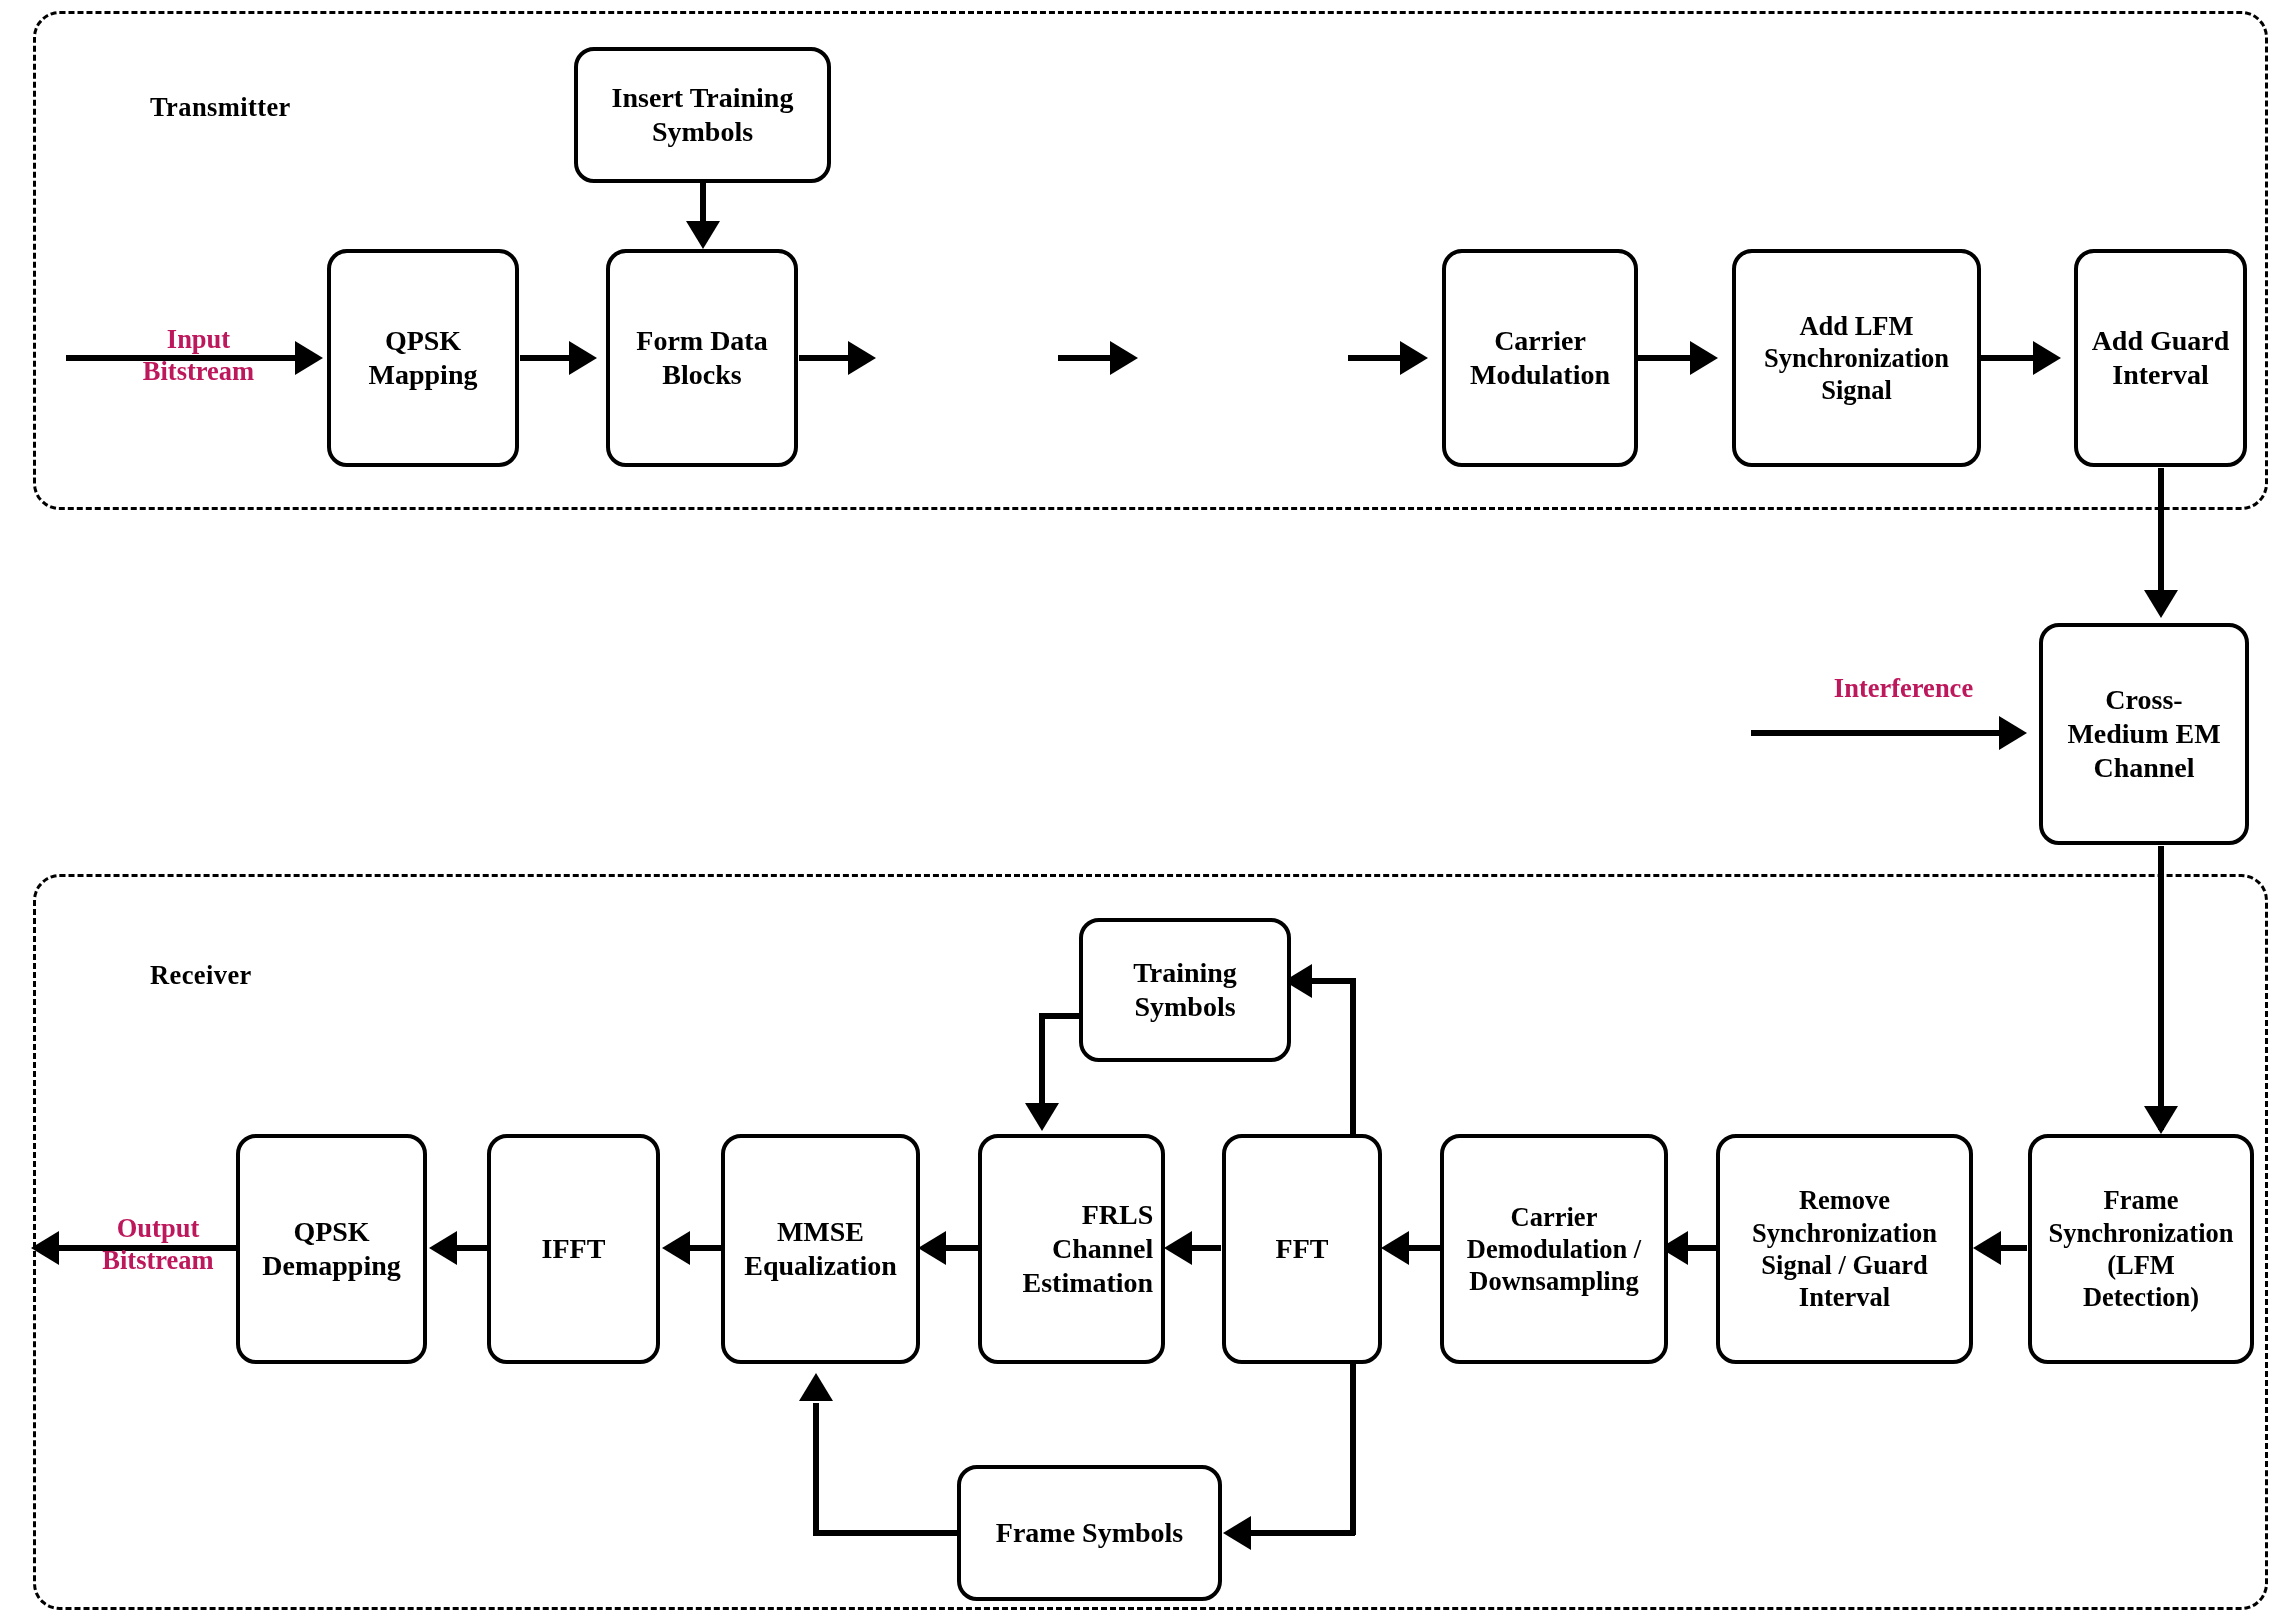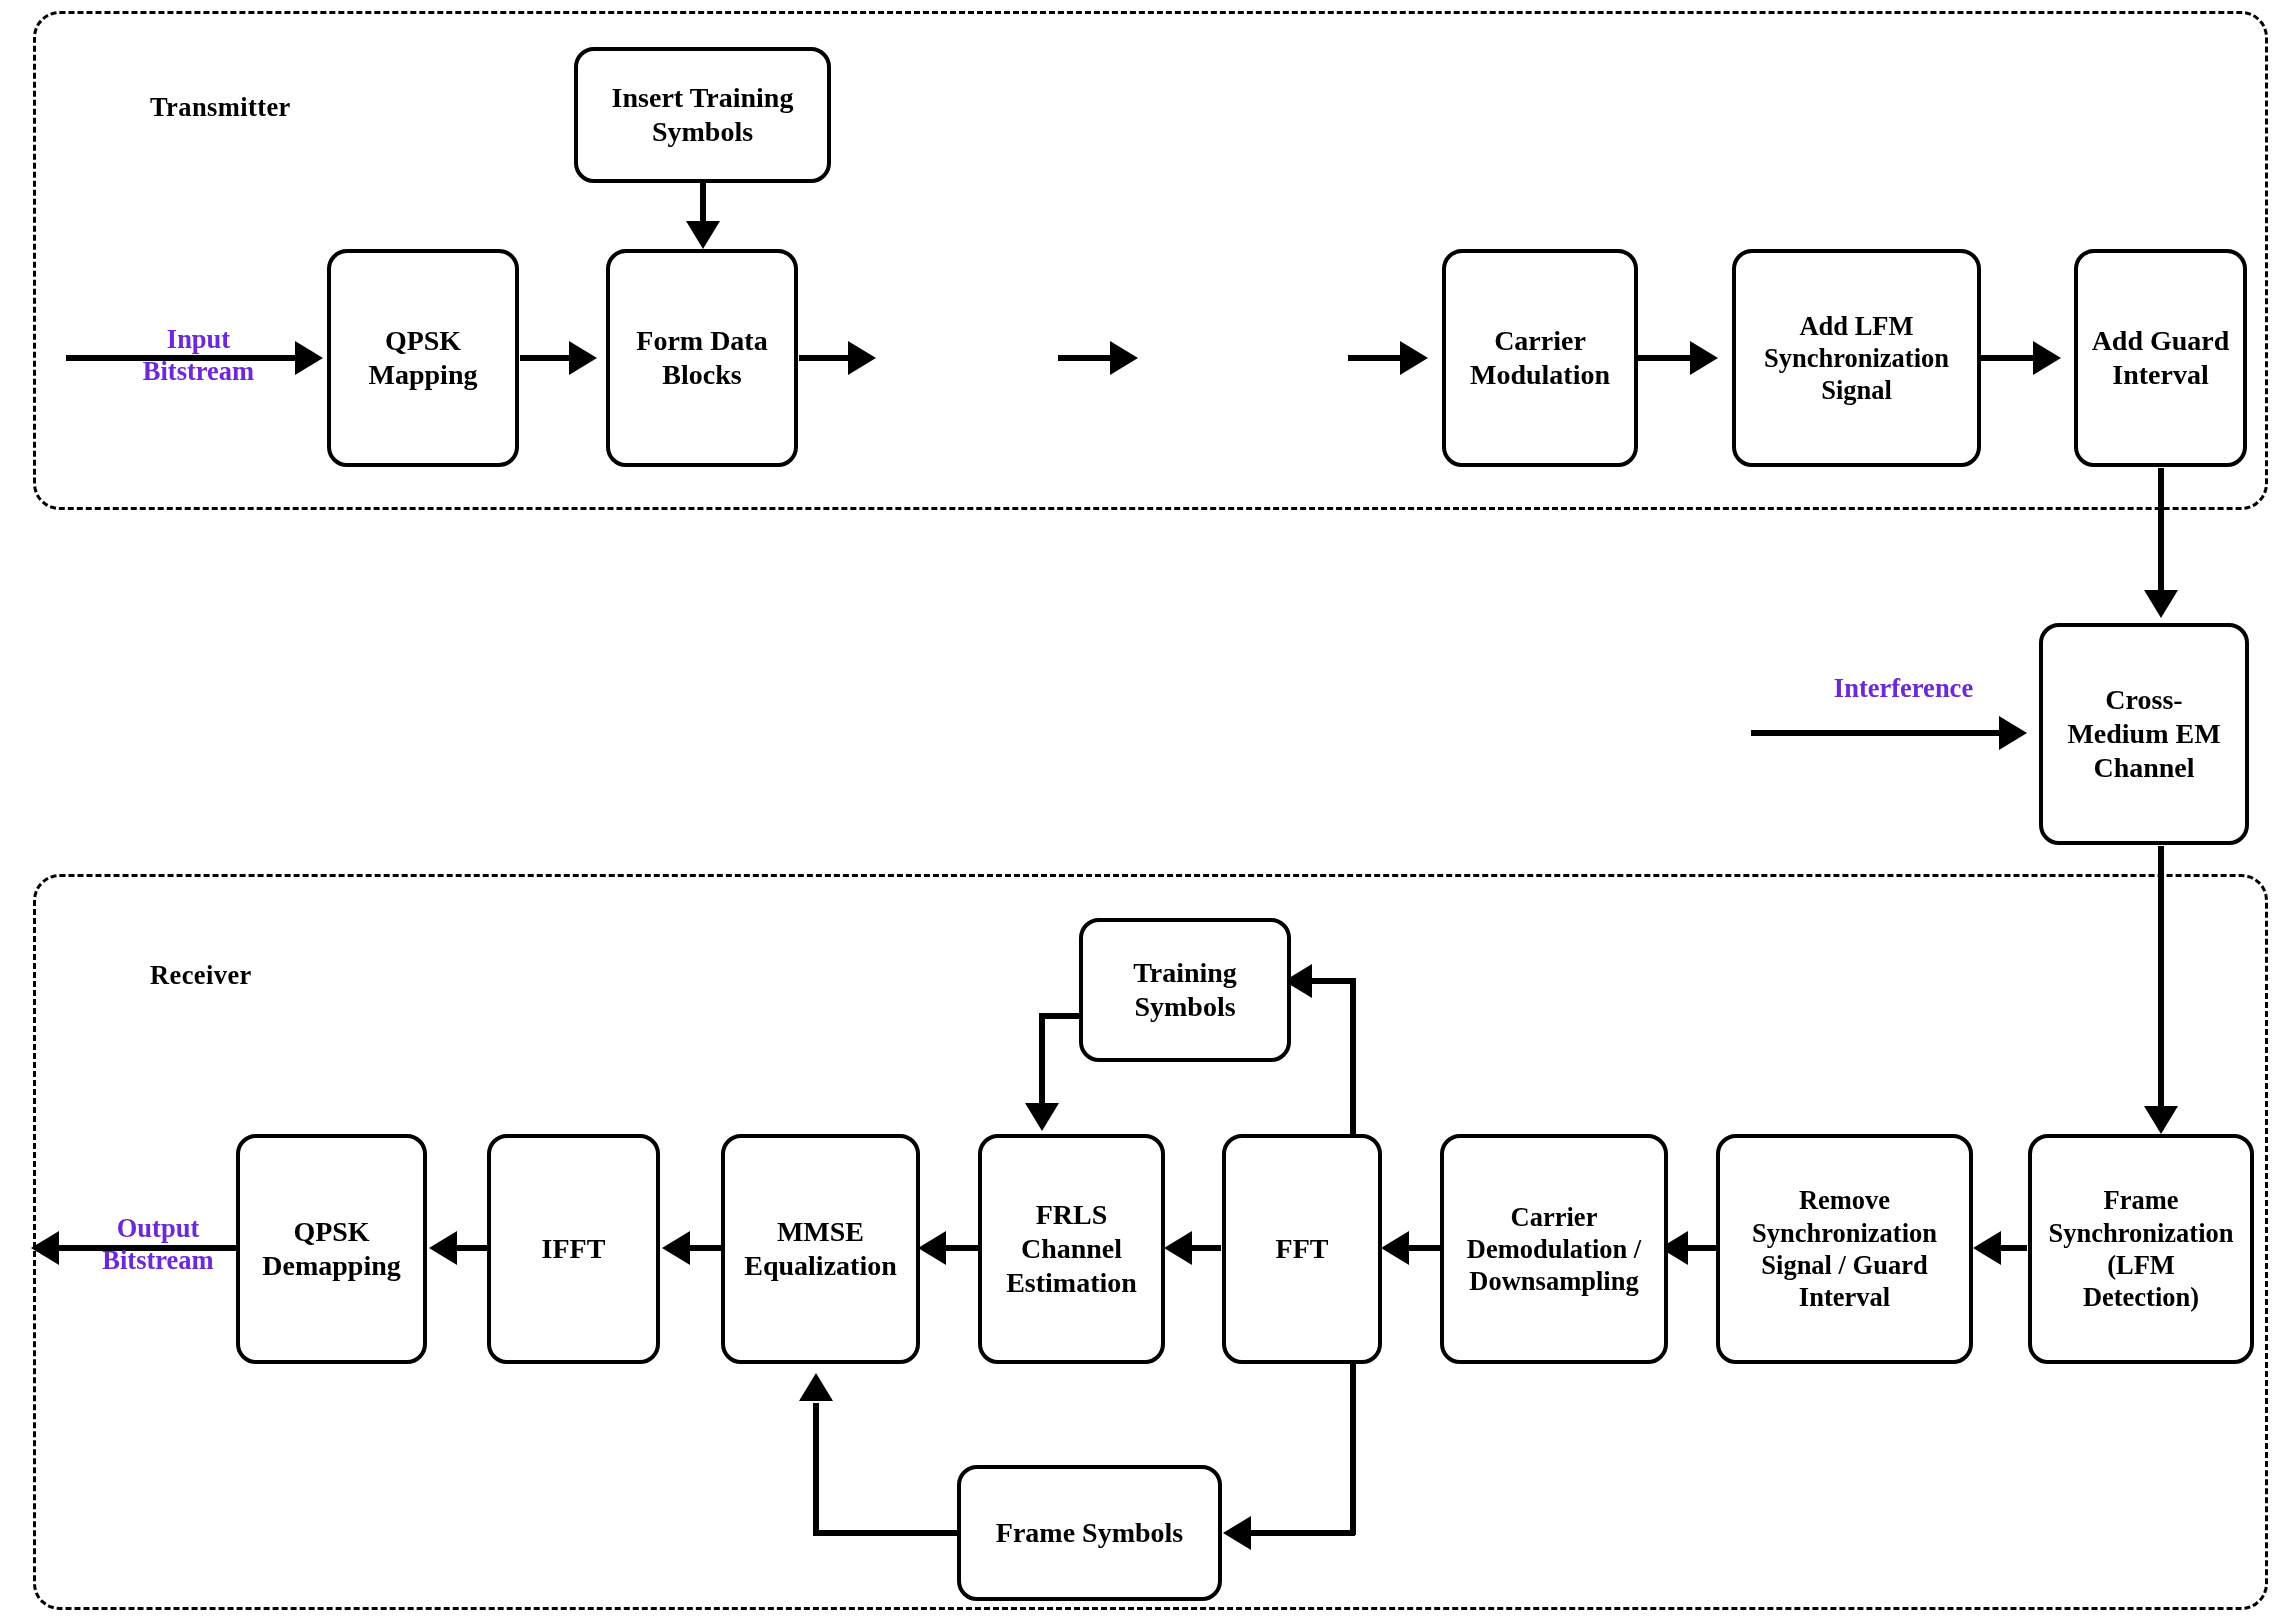--- a/index.html
+++ b/index.html
@@ -40,21 +40,21 @@
     padding:4.7px 7.8px;
     z-index:3;
   }
   .node span{display:block;width:100%;}
 
   .edge-label{
     position:absolute;
     font-weight:bold;
     font-size:26.5px;
     line-height:1.22;
-    color:#6d28d9;
+    color:#be185d;
     text-align:center;
     white-space:pre-line;
     z-index:4;
   }
 
   
   .hline{position:absolute;height:5.5px;background:#000;z-index:2;}
   .vline{position:absolute;width:5.5px;background:#000;z-index:2;}
 
   .arrow{position:absolute;width:0;height:0;z-index:2;}
@@ -178,21 +178,21 @@
   <div class="arrow left" style="left:1381px;top:1231px;"></div>
 
   <div class="node" style="left:1222px;top:1134px;width:160px;height:230px;">
     <span style="white-space:pre-line;">FFT</span>
   </div>
 
   <div class="hline" style="left:1170px;top:1245px;width:51px;"></div>
   <div class="arrow left" style="left:1164px;top:1231px;"></div>
 
   <div class="node" style="left:978px;top:1134px;width:187px;height:230px;">
-    <span style="white-space:pre-line;">FRLS
+    <span style="white-space:pre-line;text-align:right;">FRLS
 Channel
 Estimation</span>
   </div>
 
   <div class="hline" style="left:924px;top:1245px;width:54px;"></div>
   <div class="arrow left" style="left:918px;top:1231px;"></div>
 
   <div class="node" style="left:721px;top:1134px;width:199px;height:230px;">
     <span style="white-space:pre-line;">MMSE
 Equalization</span>

